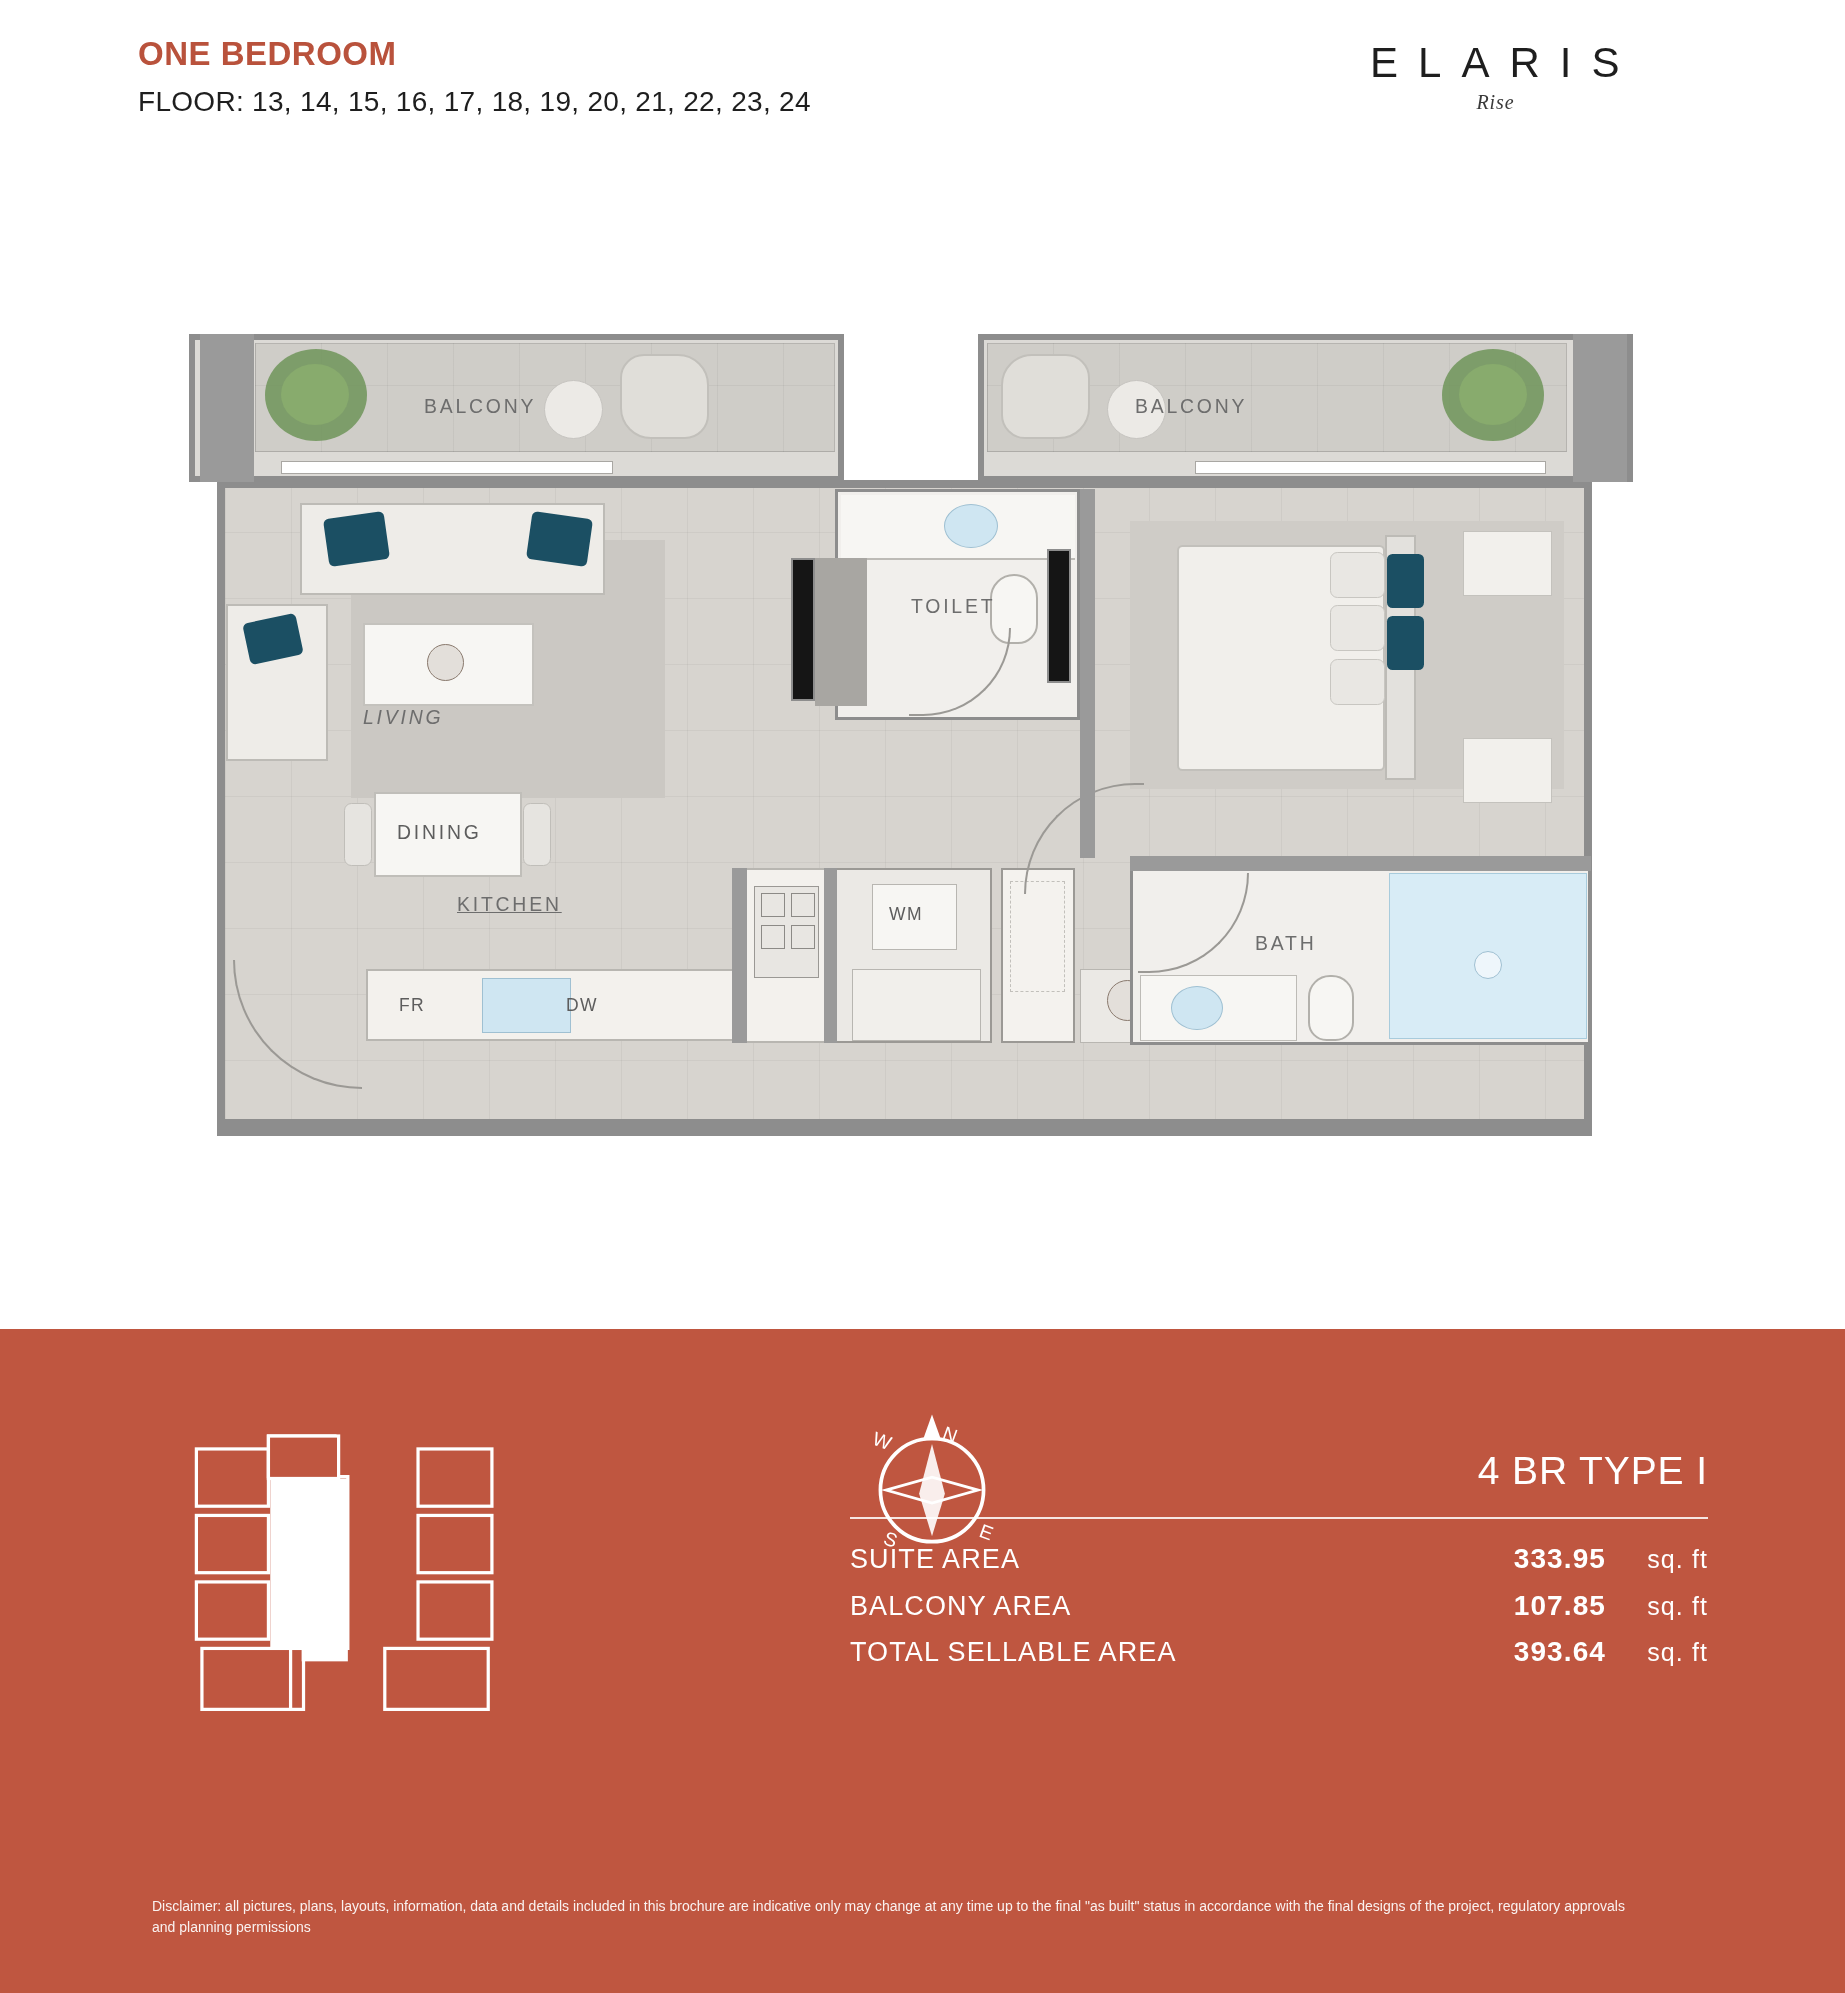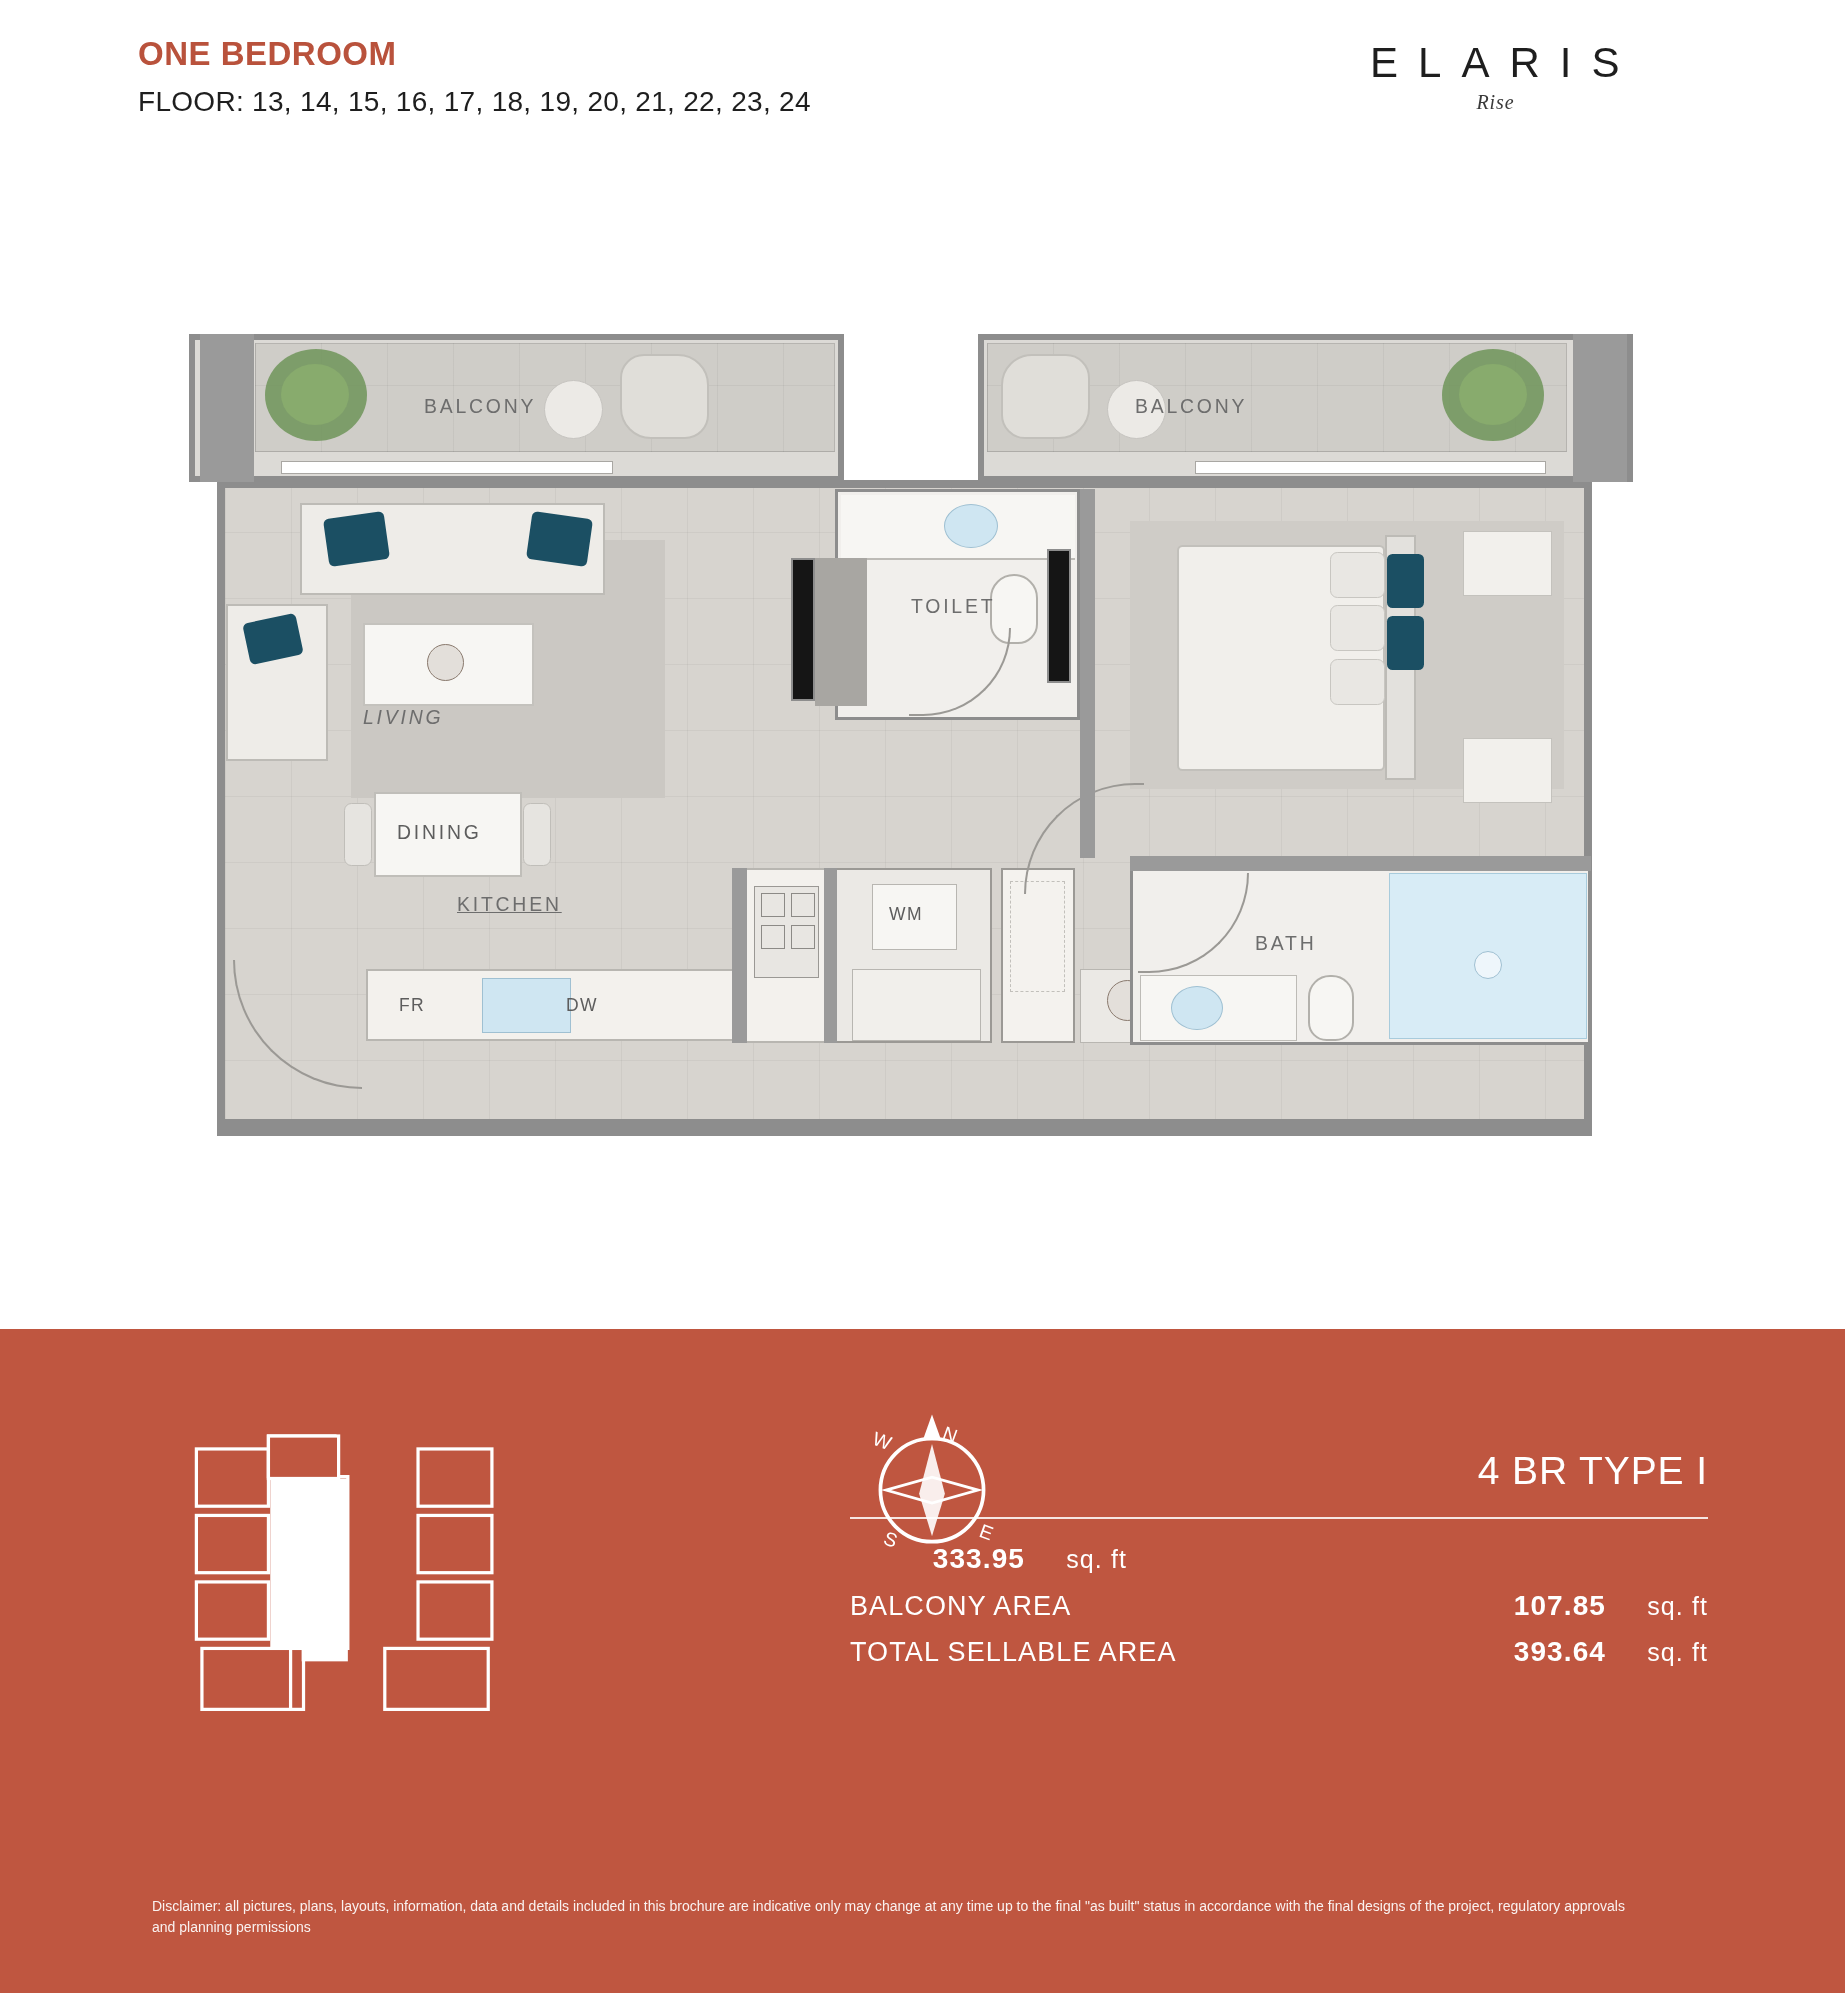--- a/index.html
+++ b/index.html
@@ -354,20 +354,21 @@
       <text x="36" y="158" fill="#ffffff" font-size="21" font-family="Liberation Sans, sans-serif" transform="rotate(20 36 158)">S</text>
       <text x="24" y="50" fill="#ffffff" font-size="21" font-family="Liberation Sans, sans-serif" transform="rotate(20 24 50)">W</text>
     </svg>
   </div>
 
   <div class="info">
     <div class="type-title">4 BR TYPE I</div>
     <div class="rule"></div>
 
     <div class="area-row">
+      <span class="area-label">SUITE AREA</span>
       <span class="area-value">333.95</span>
       <span class="area-unit">sq. ft</span>
     </div>
     <div class="area-row">
       <span class="area-label">BALCONY AREA</span>
       <span class="area-value">107.85</span>
       <span class="area-unit">sq. ft</span>
     </div>
     <div class="area-row">
       <span class="area-label">TOTAL SELLABLE AREA</span>

